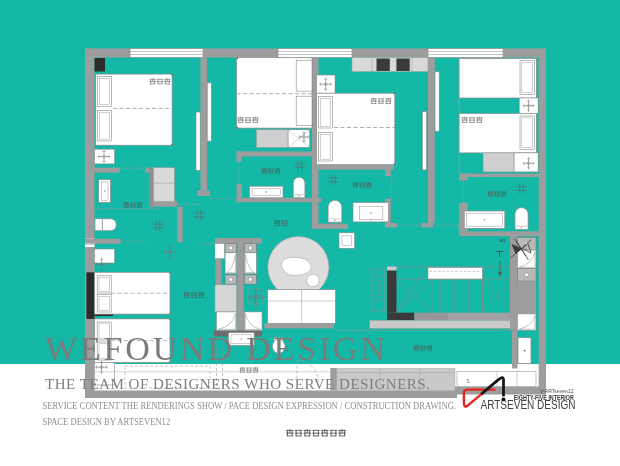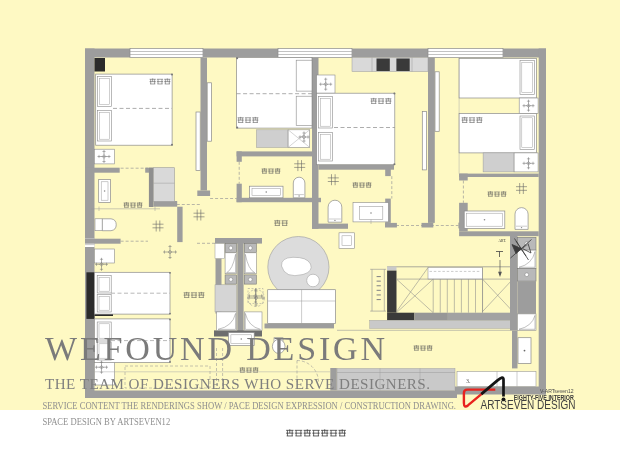--- a/index.html
+++ b/index.html
@@ -1,16 +1,16 @@
 <!DOCTYPE html>
 <html><head>
 <meta charset="utf-8">
 <style>
 html,body{margin:0;padding:0;background:#fff;width:620px;height:466px;overflow:hidden}
-#page{position:relative;width:620px;height:410px;background:#fef9c3}
+#page{position:relative;width:620px;height:364px;background:#14b8a6}
 text{font-family:"Liberation Serif",serif}
 .sans{font-family:"Liberation Sans",sans-serif}
 </style>
 </head>
 <body>
 <div id="page">
 
 <svg width="620" height="466" viewBox="0 0 620 466" style="position:absolute;left:0;top:0">
 
 <g>

